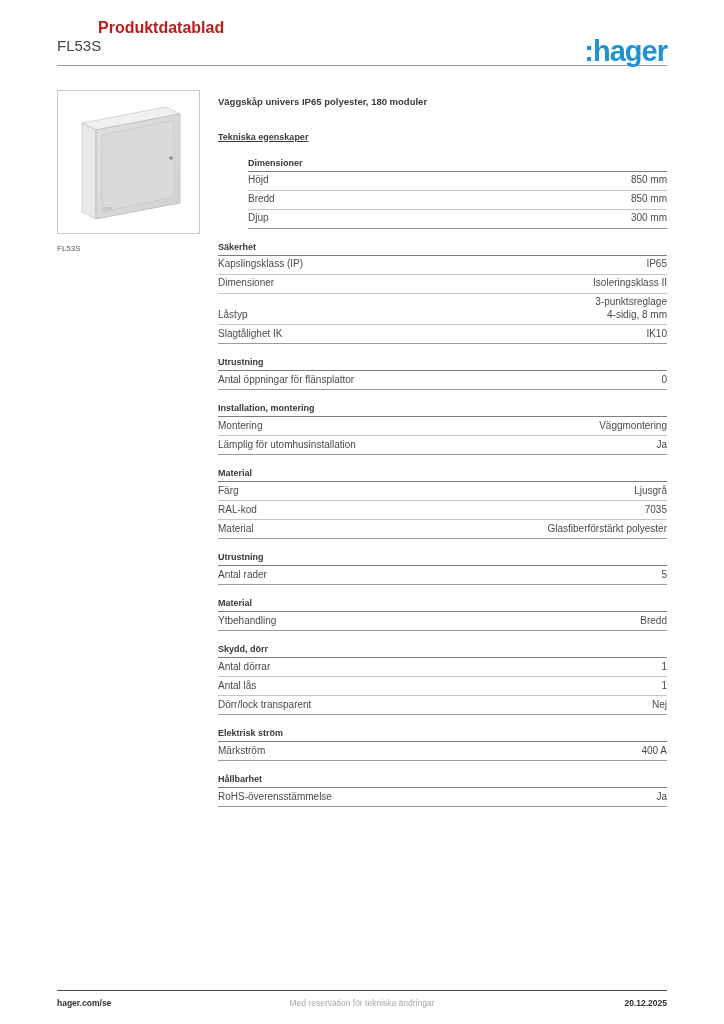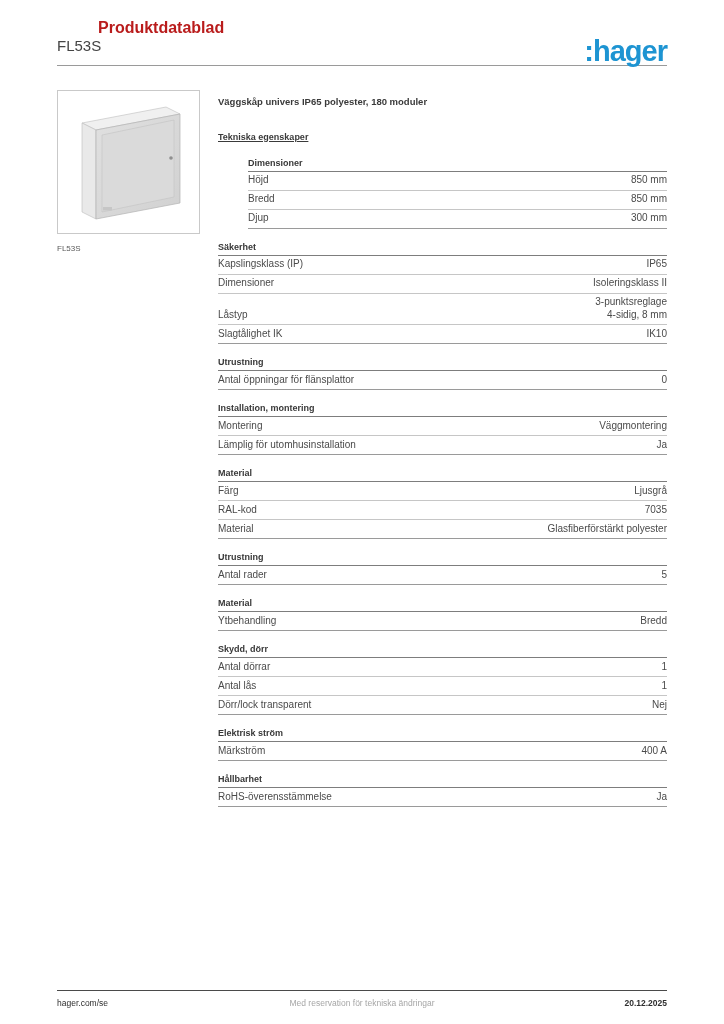--- a/index.html
+++ b/index.html
@@ -53,21 +53,21 @@
     line-height:1.25;
   }
   .spec-row:last-child { border-bottom-color:#9a9a9a; }
   .spec-label { text-align:left; padding-right:12px; }
   .spec-value { text-align:right; white-space:pre-line; flex:none; max-width:60%; }
 
   
   .footer { position:absolute; left:57px; right:57px; bottom:16px; }
   .footer-divider { border:none; border-top:1px solid #4a4a4a; margin-bottom:7px; }
   .footer-row { position:relative; display:flex; justify-content:space-between; font-size:8.5px; line-height:1.2; }
-  .footer-left  { font-weight:normal; color:#2e2e2e; }
+  .footer-left  { font-weight:bold; color:#2e2e2e; }
   .footer-center{ position:absolute; left:50%; transform:translateX(-50%); color:#a6a6a6; white-space:nowrap; }
   .footer-right { font-weight:bold; color:#2e2e2e; }
 </style>
 </head>
 <body>
 
 <div class="page">
 
   <div class="header">
     <div class="doc-title">Produktdatablad</div>

